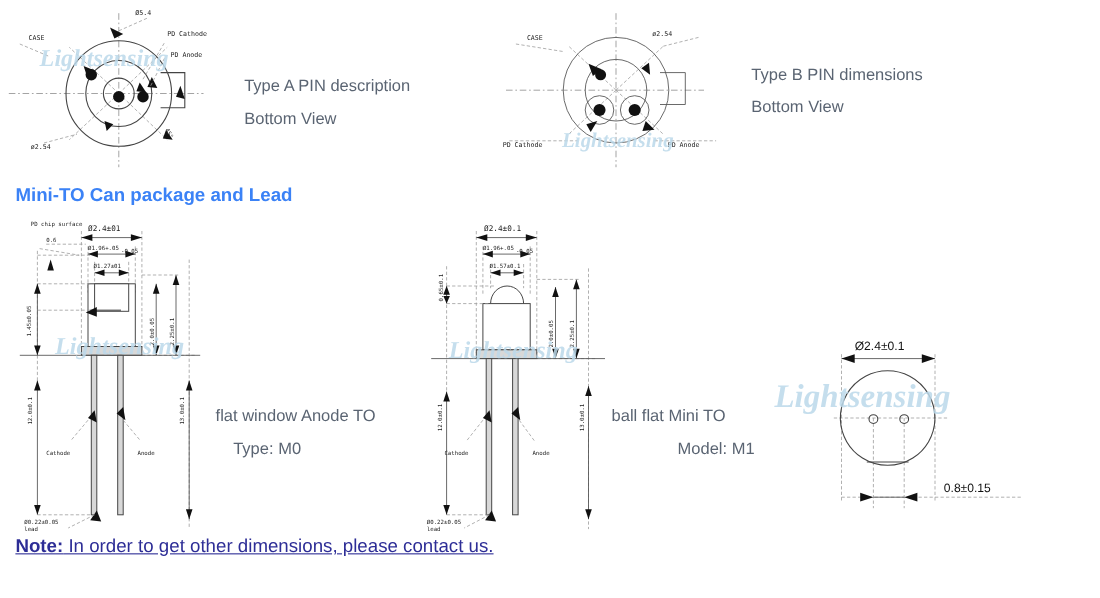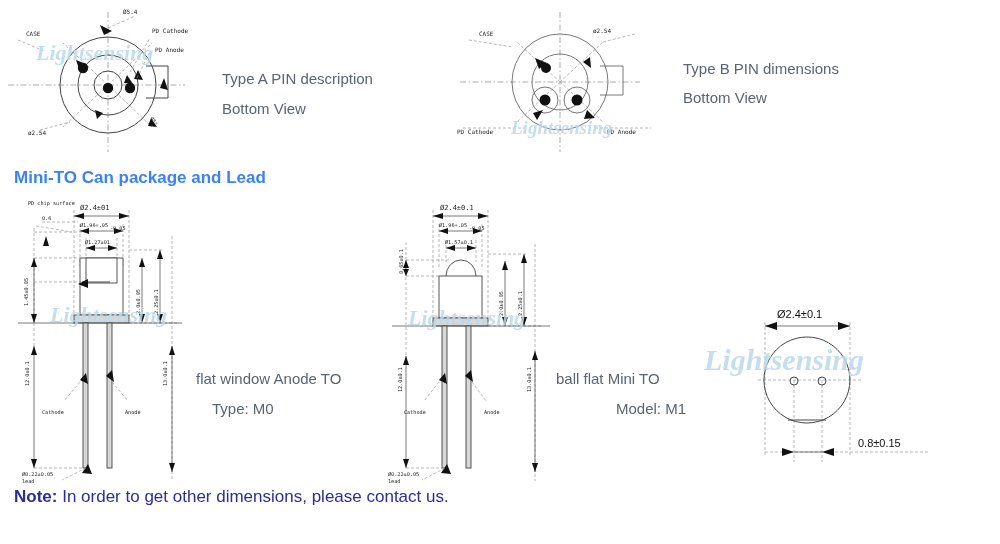--- a/index.html
+++ b/index.html
@@ -334,15 +334,15 @@
 
     <line class="lnT" x1="44" y1="160" x2="72" y2="160"></line>
     <path class="fillblk" d="M44 160 L32 156 L32 164 Z"></path>
     <path class="fillblk" d="M72 160 L84 156 L84 164 Z"></path>
     <text class="dimC" x="108" y="155">0.8±0.15</text>
 
     <text class="wm" x="-46" y="78" font-size="30">Lightsensing</text>
   </svg>
 </div>
 
-<div class="abs note" style="left:14px;top:487px;">
+<div class="abs note" style="left:14px;top:487px;text-decoration:underline;">
   <b>Note:</b><span> In order to get other dimensions, please contact us.</span>
 </div>
 
 </body></html>

